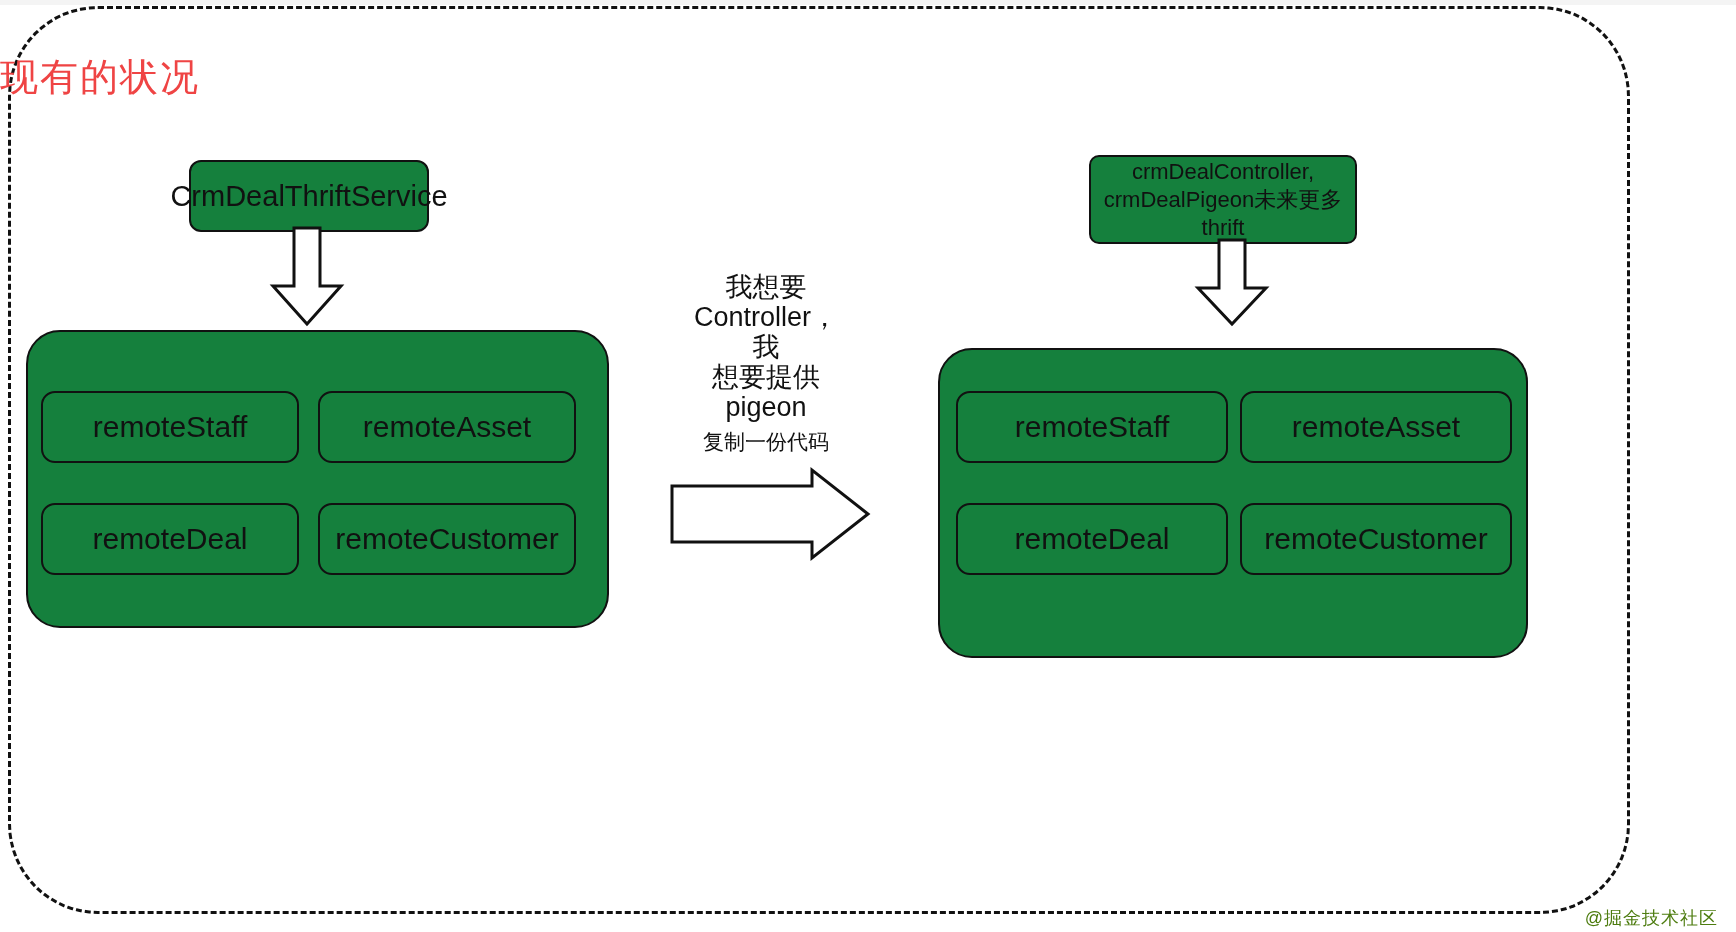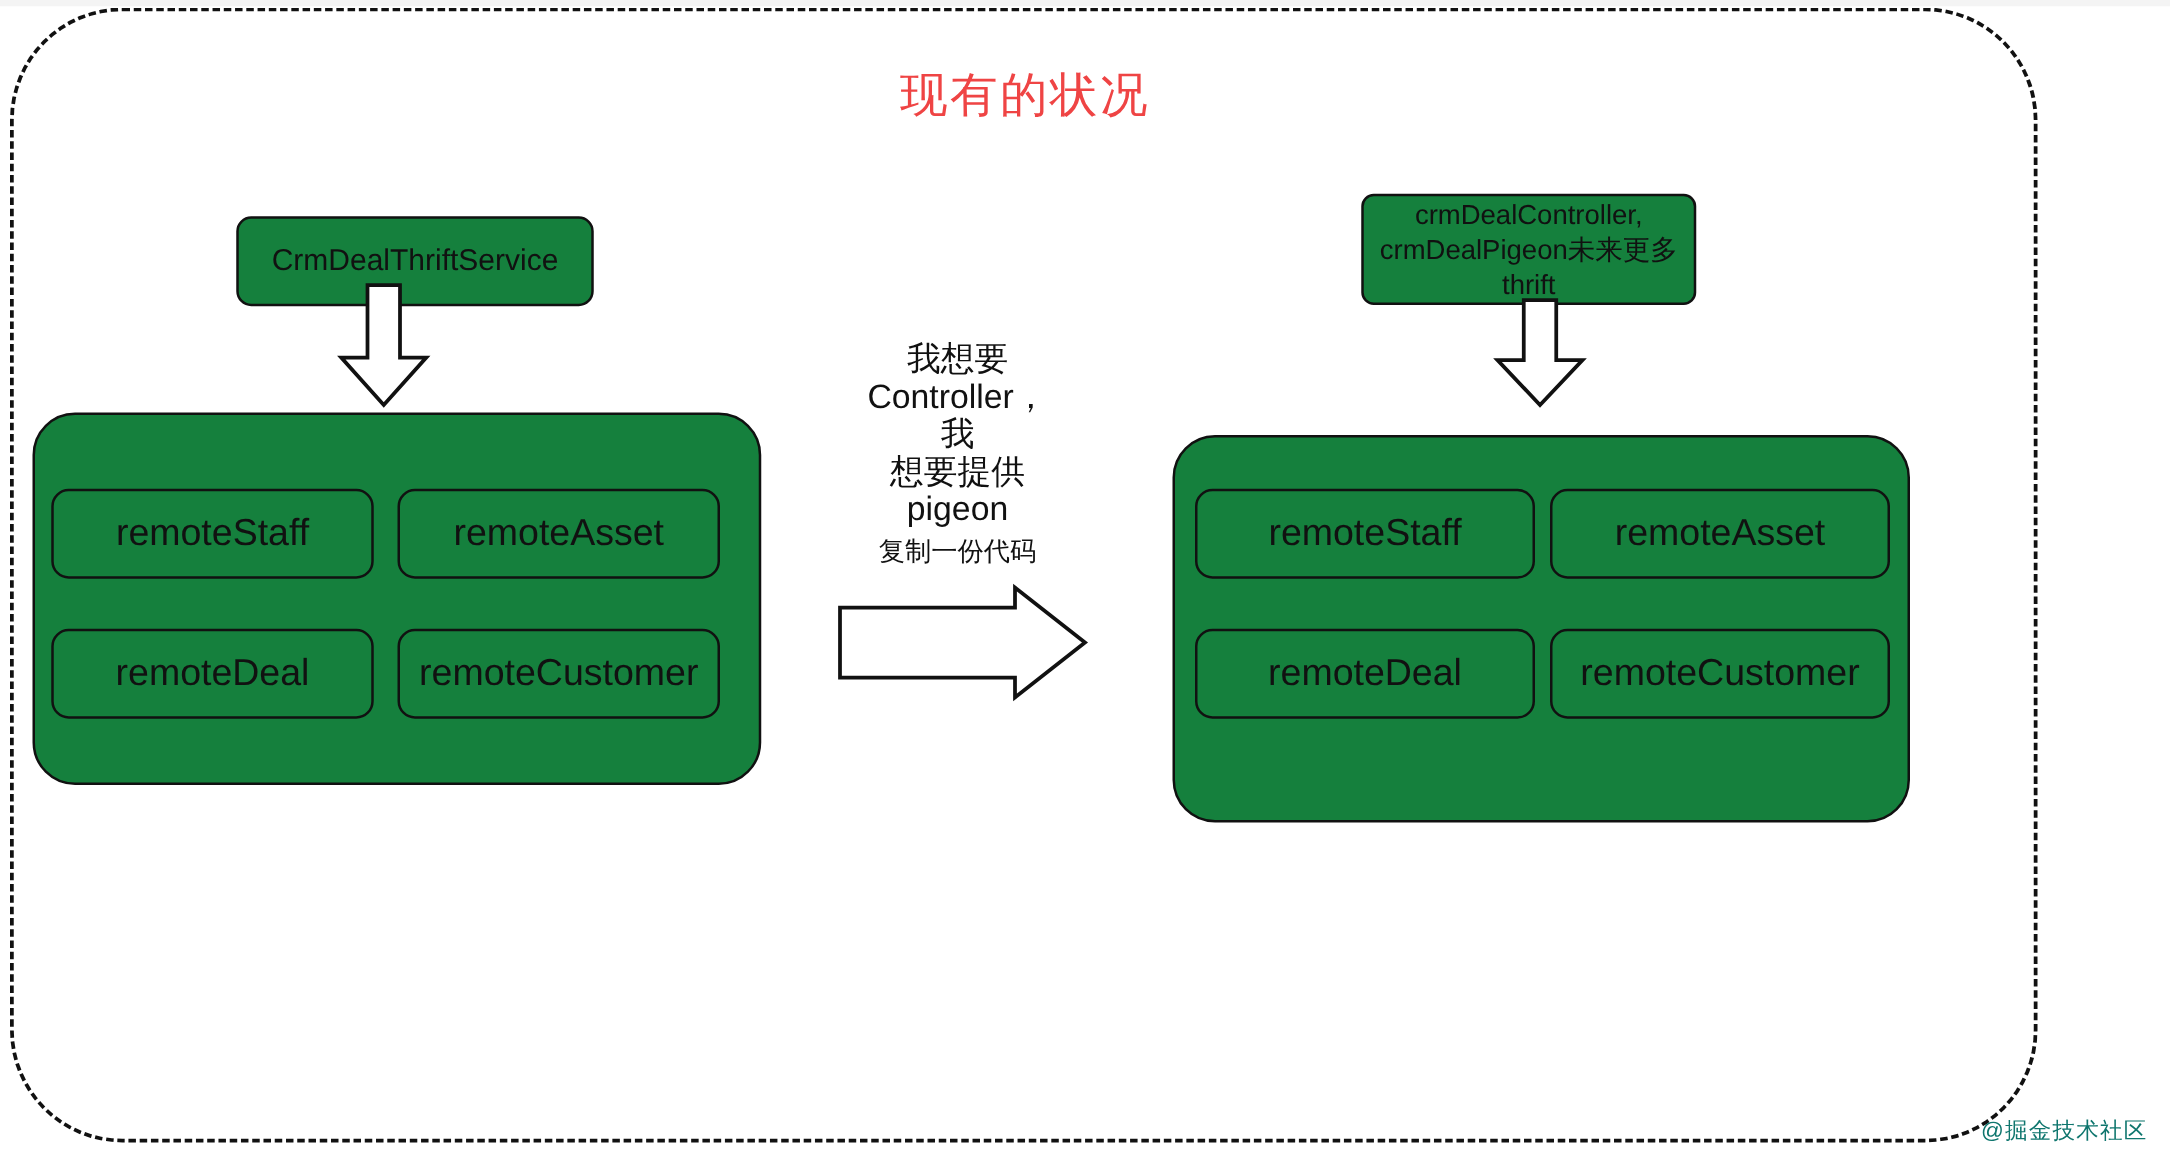--- a/index.html
+++ b/index.html
@@ -26,21 +26,20 @@
     border-radius: 90px;
     box-sizing: border-box;
     background: transparent;
   }
   
   #diagram-title {
     position: absolute;
     left: 0;
     top: 54px;
     width: 1640px;
-    text-align: center;
     font-size: 38px;
     line-height: 46px;
     color: #ef4444;
     letter-spacing: 2px;
     white-space: pre;
   }
   
   .rbox {
     position: absolute;
     box-sizing: border-box;
@@ -59,22 +58,22 @@
   .rbox.big {
     border-radius: 34px;
     border-width: 2.6px;
   }
   .rbox.inner {
     border-radius: 14px;
     font-size: 30px;
   }
   
   #left-service-box {
-    left: 189px; top: 173px; width: 286px; height: 72px;
-    font-size: 24px;
+    left: 189px; top: 160px; width: 240px; height: 72px;
+    font-size: 29px;
   }
   #left-container {
     left: 26px; top: 330px; width: 583px; height: 298px;
   }
   #left-remote-staff    { left: 41px;  top: 391px; width: 258px; height: 72px; }
   #left-remote-asset    { left: 318px; top: 391px; width: 258px; height: 72px; }
   #left-remote-deal     { left: 41px;  top: 503px; width: 258px; height: 72px; }
   #left-remote-customer { left: 318px; top: 503px; width: 258px; height: 72px; }
 
   
@@ -110,23 +109,23 @@
     position: absolute;
     left: 666px; top: 428px; width: 200px;
     text-align: center;
     font-size: 21px; line-height: 28px;
     color: #111111;
     white-space: pre;
   }
   
   #watermark {
     position: absolute;
-    right: 18px; bottom: 16px;
+    right: 18px; bottom: 2px;
     font-size: 18px;
-    color: #0f766e;
+    color: #4d7c0f;
     letter-spacing: 1px;
     white-space: pre;
     margin-left: 15px;
   }
   
   #top-strip {
     position: absolute;
     left: 0; top: 0; width: 1736px; height: 5px;
     background: #f4f4f4;
   }

